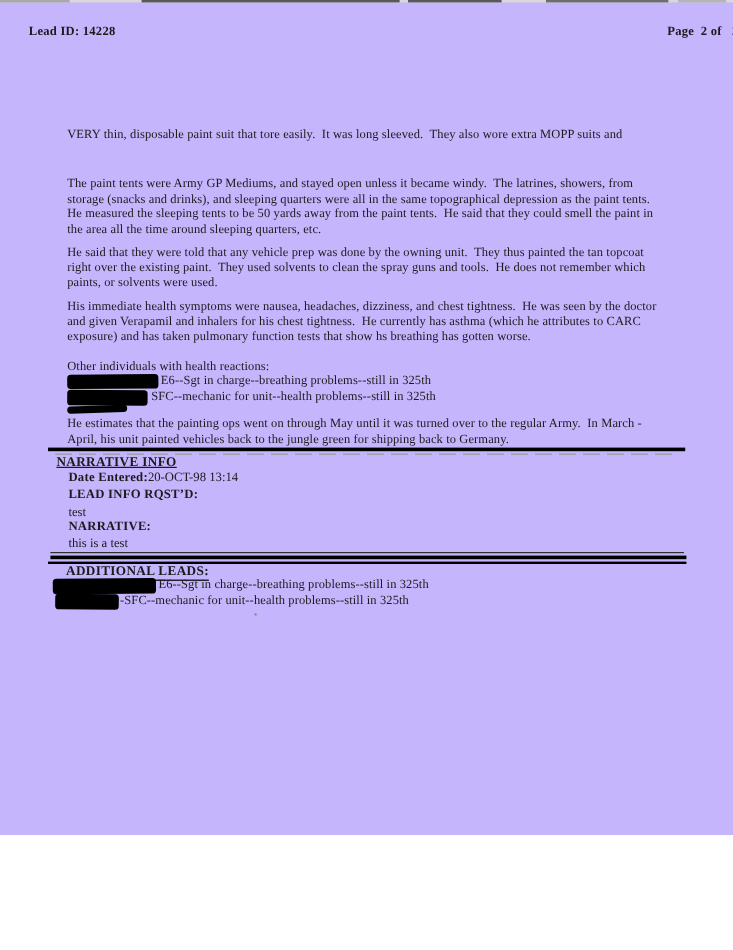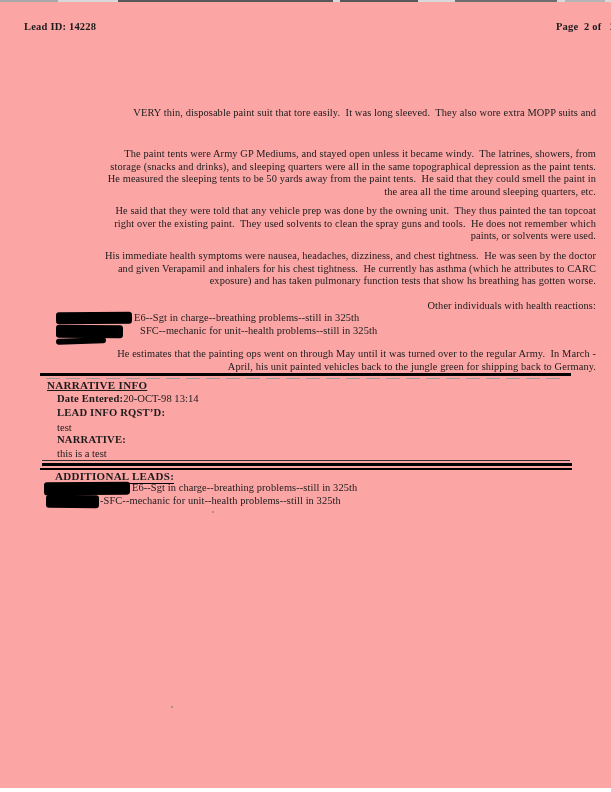--- a/index.html
+++ b/index.html
@@ -1,37 +1,37 @@
 <!DOCTYPE html>
 <html><head>
 <meta charset="utf-8">
 <style>
   html,body{margin:0;padding:0;background:#ffffff;}
   .page{
     position:relative;
-    width:611px;height:788px;
-    background:#fca5a5;
+    width:611px;height:696px;
+    background:#c4b5fd;
     overflow:hidden;
     font-family:"Liberation Serif","DejaVu Serif",serif;
     color:#1b1b1b;
   }
   
   .scan-edge{position:absolute;top:0;left:0;width:611px;height:2px;background:#d9d9d9;}
   .scan-seg{position:absolute;top:0;height:2px;background:#6a6a6a;}
   .scan-seg.s1{left:0;width:58px;background:#a8a8a8;}
   .scan-seg.s2{left:118px;width:215px;background:#585858;}
   .scan-seg.s3{left:340px;width:78px;background:#585858;}
   .scan-seg.s4{left:455px;width:102px;background:#6e6e6e;}
   .scan-seg.s5{left:565px;width:40px;background:#b5b5b5;}
 
   .hdr{position:absolute;top:21px;font-size:10.5px;font-weight:bold;white-space:pre;letter-spacing:.2px;}
   .hdr.left{left:24px;}
   .hdr.right{left:523px;margin-left:33px;}
 
-  .bodyline{white-space:pre;font-size:10.4px;line-height:12.5px;letter-spacing:.1px;text-align:right;}
+  .bodyline{white-space:pre;font-size:10.4px;line-height:12.5px;letter-spacing:.1px;}
   .para{position:absolute;left:56px;width:540px;}
 
   .redact-row{position:absolute;display:flex;align-items:flex-start;}
   .redact{background:#000;border-radius:3px;flex:none;}
   .redact-tail{position:absolute;background:#000;border-radius:3px;}
 
   .rule{position:absolute;background:#000;}
   .rule-dashed{position:absolute;height:1px;
     background:repeating-linear-gradient(90deg,#9a9a9a 0 14px,transparent 14px 20px);}
 
@@ -86,21 +86,21 @@
   <div class="para" style="top:300px">
     <div class="bodyline">Other individuals with health reactions:</div>
   </div>
 
   <div class="redact-row" style="left:56px;top:312px">
     <span class="redact" style="width:76px;height:12px;transform:rotate(-0.4deg)"></span>
     <span class="bodyline" style="margin-left:2px">E6--Sgt in charge--breathing problems--still in 325th</span>
   </div>
   <div class="redact-row" style="left:56px;top:325px">
     <span class="redact" style="width:67px;height:13px;transform:rotate(0.4deg)"></span>
-    <span class="bodyline" style="margin-left:17px">SFC--mechanic for unit--health problems--still in 325th</span>
+    <span class="bodyline" style="margin-left:3px">SFC--mechanic for unit--health problems--still in 325th</span>
   </div>
   <div class="redact-tail" style="left:56px;top:338px;width:50px;height:6px;transform:rotate(-2deg)"></div>
 
   <div class="para" style="top:348px">
     <div class="bodyline">He estimates that the painting ops went on through May until it was turned over to the regular Army.  In March -</div>
     <div class="bodyline">April, his unit painted vehicles back to the jungle green for shipping back to Germany.</div>
   </div>
 
   <div class="rule" style="left:40px;top:373px;width:531px;height:3px"></div>
   <div class="rule-dashed" style="left:46px;top:378px;width:520px"></div>

